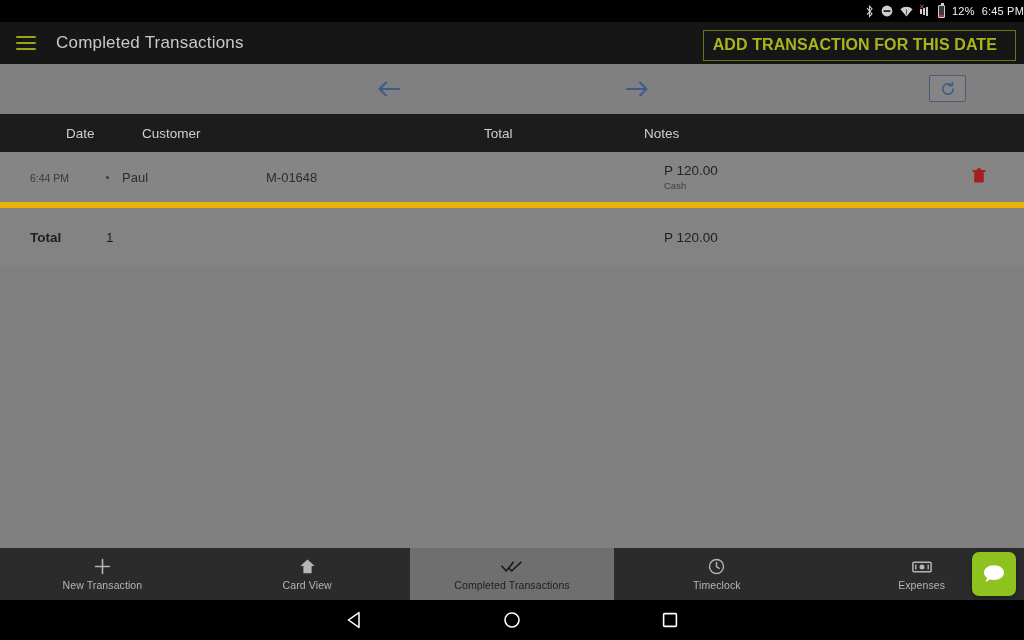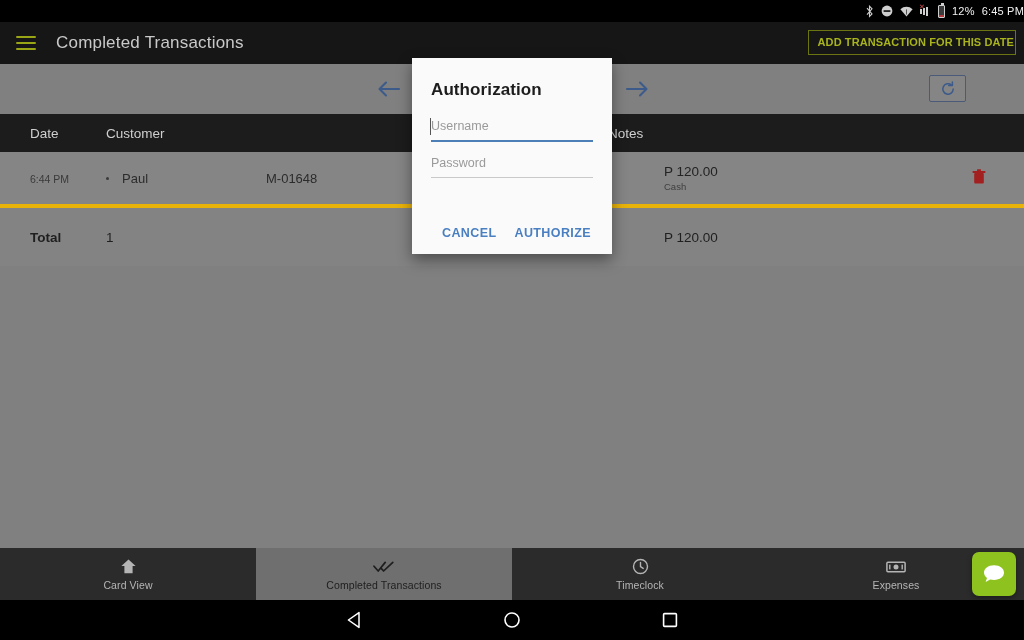--- a/index.html
+++ b/index.html
@@ -58,23 +58,23 @@
     cursor: pointer;
   }
   #hamburger span { display:block; height:2px; background:#9aa515; border-radius:1px; }
   #app-title {
     color: #c9c9c9; font-size: 17px; font-weight: 400; letter-spacing: .2px;
   }
   #add-transaction-btn {
     position: absolute; right: 8px; top: 8px;
     border: 1px solid #6b7512;
     color: #a9b41d;
-    font-size: 11px; font-weight: bold;
+    font-size: 16px; font-weight: bold;
     letter-spacing: .1px;
-    padding: 5px 1px 6px 9px;
+    padding: 5px 18px 6px 9px;
     background: transparent;
     cursor: pointer;
     font-family: "Liberation Sans", sans-serif;
   }
 
   
   #sub-toolbar {
     position: absolute; top: 64px; left: 0;
     width: 1024px; height: 50px;
     background: #808080;
@@ -95,36 +95,36 @@
     display: flex; align-items: center; justify-content: center;
     cursor: pointer;
     background: rgba(255,255,255,0.04);
   }
 
   
   #txn-table { position: absolute; top: 114px; left: 0; width: 1024px; }
   #table-head {
     display: flex; align-items: center;
     height: 38px; background: #1c1c1c;
-    color: #cfcfcf; font-size: 13.5px;
+    color: #cfcfcf; font-size: 13.5px; padding-left: 36px;
   }
   .th, .td { flex: none; }
   .c-date     { width: 106px; padding-left: 30px; }
   .c-customer { width: 160px; }
   .c-invoice  { width: 216px; }
   .c-status   { width: 182px; }
   .c-total    { width: 160px; }
   .c-notes    { width: 148px; }
   .c-actions  { width: 52px; }
 
   .txn-row {
     display: flex; align-items: center;
     height: 56px;
     background: #858585;
-    border-bottom: 4px solid #eab308;
+    border-bottom: 6px solid #eab308;
     font-size: 13px; color: #2c2c2c;
   }
   .txn-row .cell-time { font-size: 10.5px; color: #3a3a3a; }
   .txn-row .cust { display:flex; align-items:center; gap:13px; }
   .txn-row .dot { width:3px;height:3px;border-radius:50%;background:#3a3a3a;display:block; }
   .txn-row .amount { font-size: 13.5px; color:#232323; line-height:15px;}
   .txn-row .paytype { font-size: 9.5px; color:#3f3f3f; margin-top:2px;}
   .delete-icon { color:#a32020; font-size:15px; cursor:pointer; display:block; }
 
   #table-total-row {
@@ -320,20 +320,28 @@
       <div class="td c-status"></div>
       <div class="td c-total">P 120.00</div>
       <div class="td c-notes"></div>
       <div class="td c-actions"></div>
     </div>
 
   </div>
 
   <div id="bottom-nav">
 
+    <div class="nav-item">
+      <span class="nav-ico">
+        <svg width="17" height="17" viewBox="0 0 17 17">
+            <path d="M8.5 1.6 V15.4 M1.6 8.5 H15.4" stroke="#b5b5b5" stroke-width="1.6" stroke-linecap="round"></path>
+          </svg>
+      </span>
+      <span class="nav-label">New Transaction</span>
+    </div>
 
     <div class="nav-item">
       <span class="nav-ico">
         <svg width="17" height="17" viewBox="0 0 17 17">
             <path d="M8.5 1.4 L15.6 8 H12.6 V15.2 H4.4 V8 H1.4 Z" fill="#b5b5b5"></path>
           </svg>
       </span>
       <span class="nav-label">Card View</span>
     </div>
 
@@ -387,33 +395,14 @@
           <circle cx="9" cy="9" r="7" fill="none" stroke="#ffffff" stroke-width="1.6"></circle>
         </svg>
     </div>
     <div class="akey">
       <svg width="16" height="16" viewBox="0 0 16 16">
           <rect x="1.6" y="1.6" width="12.8" height="12.8" rx="1" fill="none" stroke="#ffffff" stroke-width="1.6"></rect>
         </svg>
     </div>
   </div>
 
-  <div id="dialog">
-    <div id="dialog-title">Authorization</div>
-
-    <div class="field">
-      <span class="caret"></span>
-      <span class="ph">Username</span>
-      <div class="underline"></div>
-    </div>
-
-    <div class="field inactive">
-      <span class="ph">Password</span>
-      <div class="underline"></div>
-    </div>
-
-    <div id="dialog-actions">
-      <button class="dlg-btn">CANCEL</button>
-      <button class="dlg-btn">AUTHORIZE</button>
-    </div>
-  </div>
 
 </div>
 
 </body></html>

